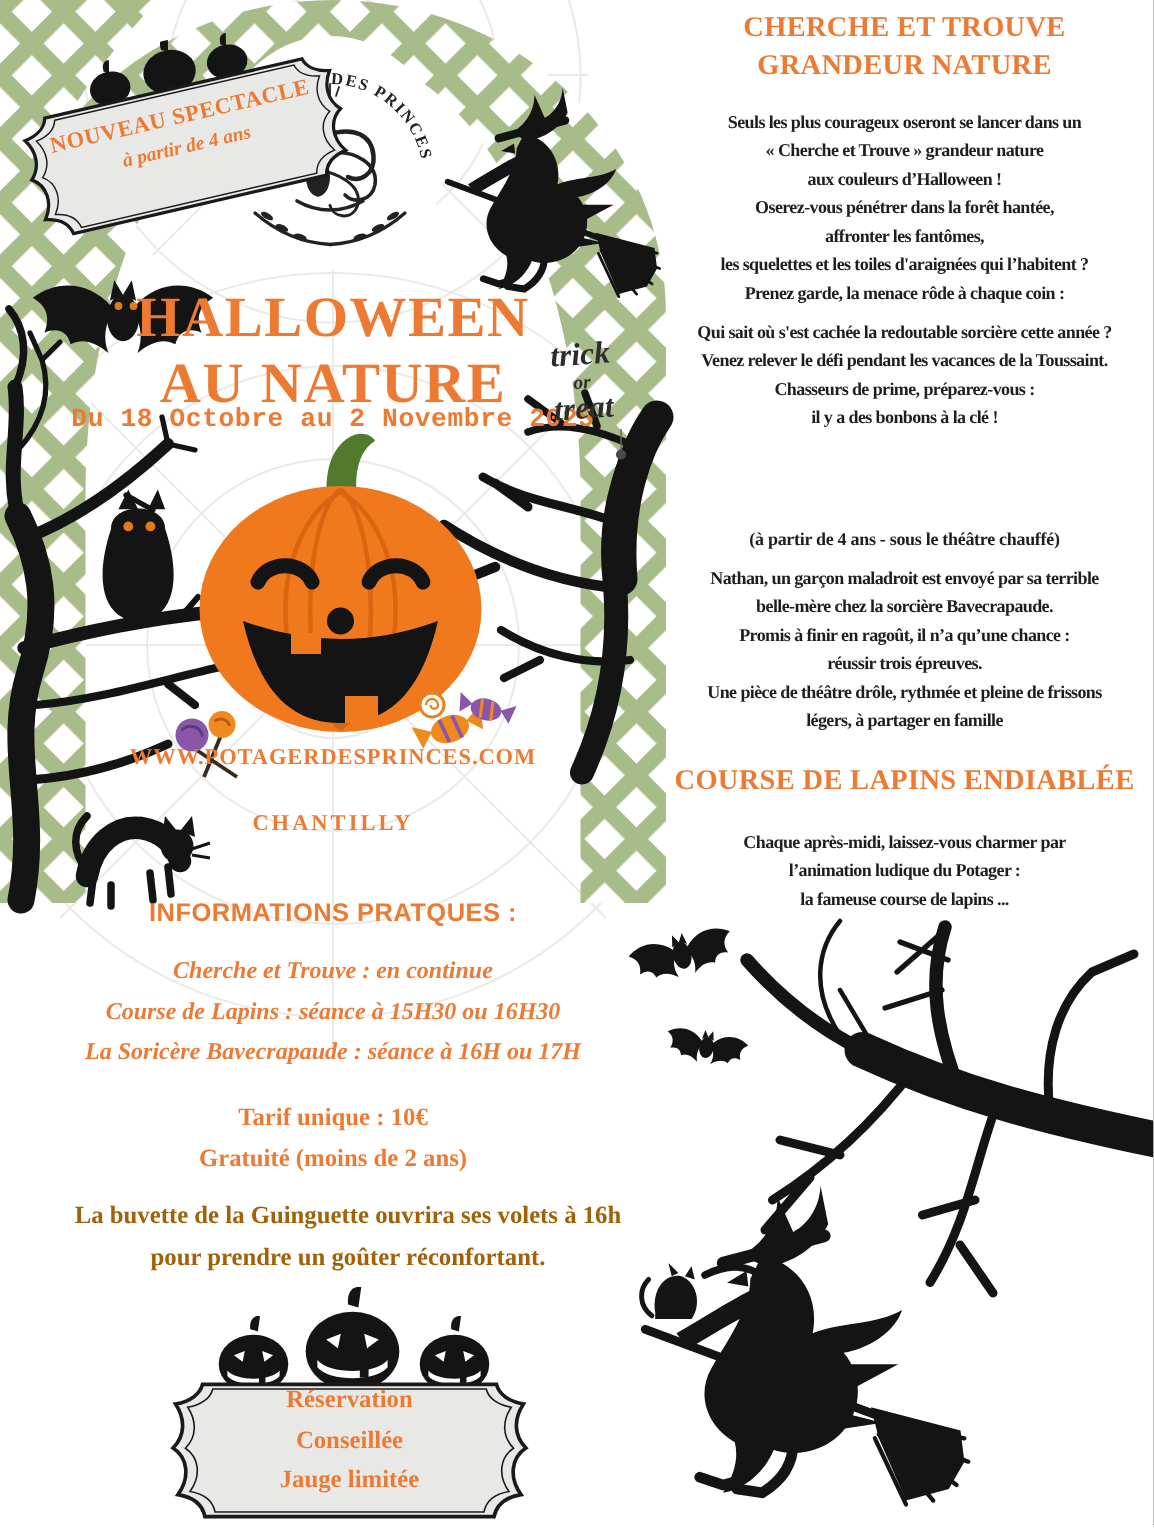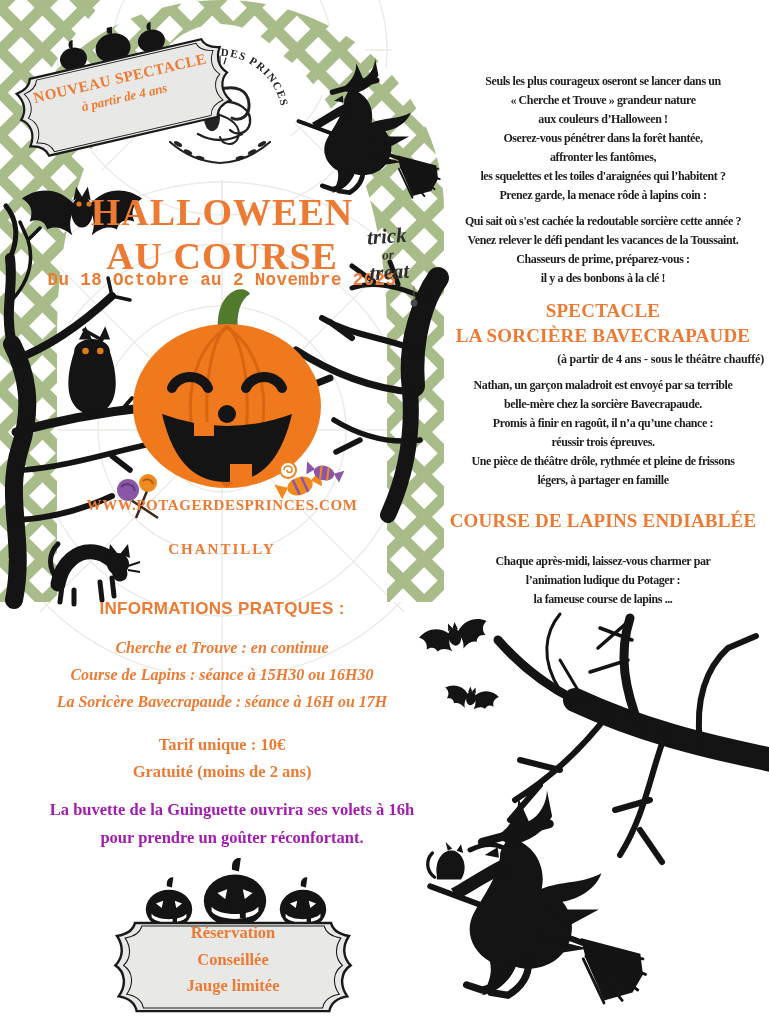--- a/index.html
+++ b/index.html
@@ -26,27 +26,27 @@
              letter-spacing:.6px; color:#ED7A33; z-index:6; cursor:pointer; }
   .city    { left:0; top:541px; width:444px; font-weight:bold; font-size:15px;
              letter-spacing:2px; color:#ED7A33; z-index:6; }
   .info-h  { left:0; top:599px; width:444px; font-family:"Liberation Sans",sans-serif;
              font-weight:bold; font-size:17px; letter-spacing:.3px; color:#ED7A33; z-index:6; }
   .sched   { left:0; top:634px; width:444px; font-weight:bold; font-size:16px;
              line-height:27px; color:#ED7A33; z-index:6;font-style:italic; }
   .pricing { left:0; top:731px; width:444px; font-weight:bold; font-size:16.5px;
              line-height:27px; color:#ED7A33; z-index:6; }
   .buvette { left:0; top:796px; width:444px; font-weight:bold; font-size:16.5px;
-             line-height:28px; color:#a21caf; z-index:6;padding-left:20px; }
+             line-height:28px; color:#a16207; z-index:6;padding-left:20px; }
 
   
   .rcol { left:442px; width:322px; z-index:6; }
   .rh   { font-weight:bold; color:#ED7A33; font-size:19px; line-height:25px; letter-spacing:.2px; }
   .rp   { font-weight:bold; color:#1E1E1E; font-size:12px; line-height:19px; letter-spacing:-0.4px; }
-  .rsub { font-weight:bold; color:#1E1E1E; font-size:12px; letter-spacing:-0.2px;text-align:right; }
+  .rsub { font-weight:bold; color:#1E1E1E; font-size:12px; letter-spacing:-0.2px; }
   .h1pos { top:6px; } .p1pos { top:72px; } .p2pos { top:212px;font-family:Liberation Serif, serif; }
   .h2pos { top:298px; } .subpos { top:352px; } .p3pos { top:376px; }
   .h3pos { top:508px; } .p4pos { top:552px; }
 
   
   .badge-new { left:4px; top:26px; width:235px; height:122px; z-index:7;
                transform:rotate(-13deg); }
   .badge-new .txt { position:absolute; left:10px; top:44px; width:216px; text-align:center; }
   .badge-new .l1 { font-weight:bold; font-size:15px; letter-spacing:.5px; color:#ED7A33; }
   .badge-new .l2 { font-style:italic; font-weight:bold; font-size:13px; color:#ED7A33; margin-top:3px; }
@@ -283,21 +283,21 @@
 
     <use href="#sym-witch" x="425" y="790" width="227" height="221"></use>
     <g transform="translate(428,842) scale(1.1)">
       <path d="M8,30 C6,16 14,6 24,8 C34,12 36,26 30,34 L8,34 Z" fill="#141414"></path>
       <path d="M18,8 L16,0 L22,6 Z M26,8 L30,2 L32,10 Z" fill="#141414"></path>
       <path d="M6,32 C-2,26 -2,16 4,10" stroke="#141414" stroke-width="3" fill="none" stroke-linecap="round"></path>
     </g>
   </svg>
 
   <div class="abs title ctr ml">HALLOWEEN
-AU COURSE</div>
+AU NATURE</div>
   <div class="abs date ctr">Du 18 Octobre au 2 Novembre 2025</div>
 
   <div class="abs trick ctr">
     <div class="t1">trick</div>
     <div class="t2">or</div>
     <div class="t3">treat</div>
   </div>
 
   <div class="abs website ctr">WWW.POTAGERDESPRINCES.COM</div>
   <div class="abs city ctr">CHANTILLY</div>
@@ -329,34 +329,34 @@
       <use href="#sym-jack" x="52" y="18" width="58" height="58"></use>
       <use href="#sym-jack" x="186" y="18" width="58" height="58"></use>
       <use href="#sym-jack" x="108" y="-2" width="78" height="78"></use>
       <use href="#sym-plaque" x="0" y="60" width="290" height="98"></use>
     </svg>
     <div class="txt ml">Réservation
 Conseillée
 Jauge limitée</div>
   </div>
 
+  <div class="abs rcol rh ctr ml h1pos">CHERCHE ET TROUVE
+GRANDEUR NATURE</div>
   <div class="abs rcol rp ctr ml p1pos">Seuls les plus courageux oseront se lancer dans un
 « Cherche et Trouve » grandeur nature
 aux couleurs d’Halloween !
 Oserez-vous pénétrer dans la forêt hantée,
 affronter les fantômes,
 les squelettes et les toiles d'araignées qui l’habitent ?
-Prenez garde, la menace rôde à lapins coin :</div>
+Prenez garde, la menace rôde à chaque coin :</div>
   <div class="abs rcol rp ctr ml p2pos">Qui sait où s'est cachée la redoutable sorcière cette année ?
 Venez relever le défi pendant les vacances de la Toussaint.
 Chasseurs de prime, préparez-vous :
 il y a des bonbons à la clé !</div>
 
-  <div class="abs rcol rh ctr ml h2pos">SPECTACLE
-LA SORCIÈRE BAVECRAPAUDE</div>
   <div class="abs rcol rsub ctr subpos">(à partir de 4 ans  -  sous le théâtre chauffé)</div>
   <div class="abs rcol rp ctr ml p3pos">Nathan, un garçon maladroit est envoyé par sa terrible
 belle-mère chez la sorcière Bavecrapaude.
 Promis à finir en ragoût, il n’a qu’une chance :
 réussir trois épreuves.
 Une pièce de théâtre drôle, rythmée et pleine de frissons
 légers, à partager en famille</div>
 
   <div class="abs rcol rh ctr ml h3pos">COURSE DE LAPINS ENDIABLÉE</div>
   <div class="abs rcol rp ctr ml p4pos">Chaque après-midi, laissez-vous charmer par

